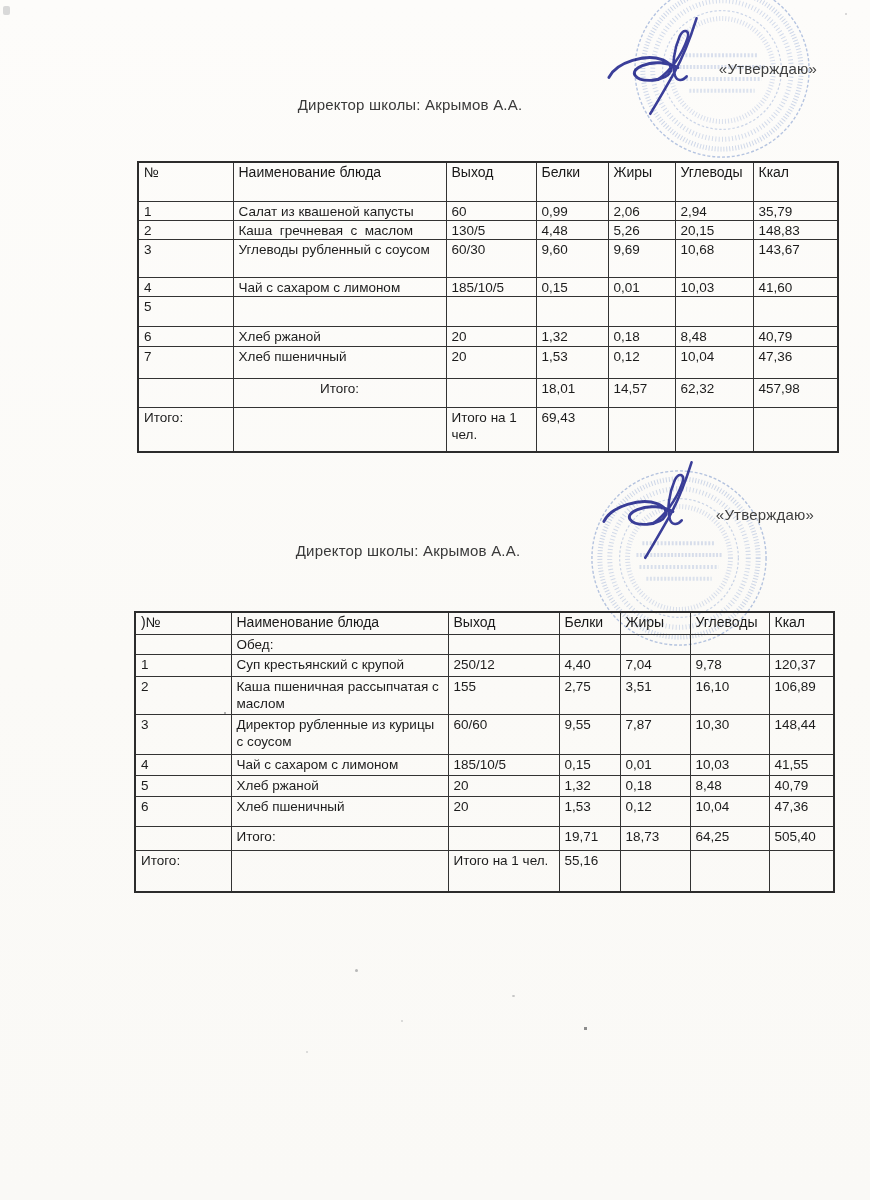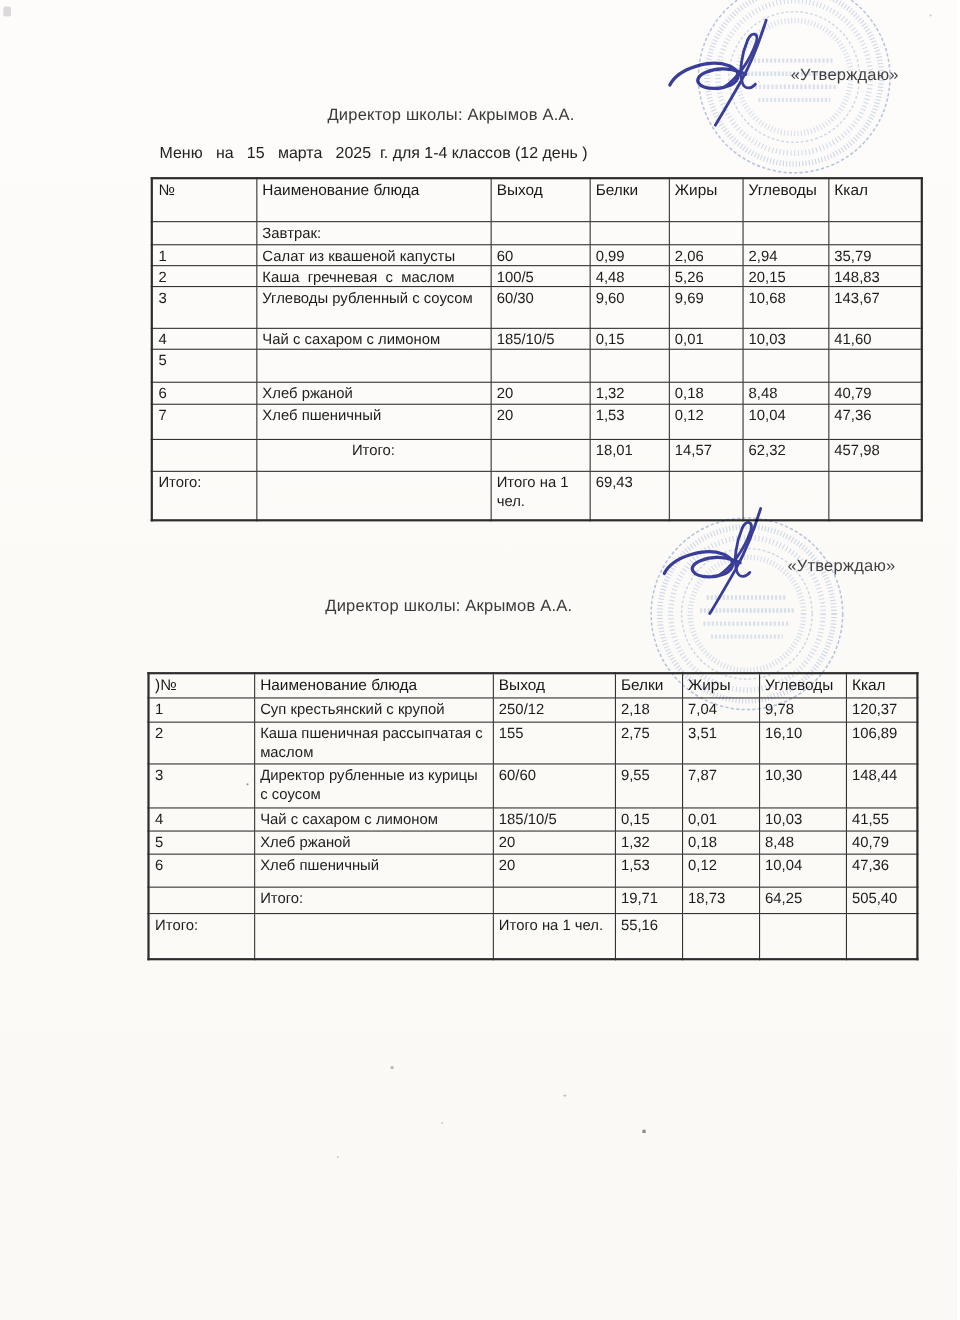--- a/index.html
+++ b/index.html
@@ -97,21 +97,20 @@
     <g fill="none" stroke="#3b3f9d" stroke-linecap="round">
       <path d="M6,62 C14,46 44,38 60,44 C76,50 70,63 50,65 C32,66 25,56 40,50 C52,45 66,47 76,52" stroke-width="3"></path>
       <path d="M95,2 C90,18 82,40 72,58 C64,72 56,86 48,99" stroke-width="2.6"></path>
       <path d="M56,64 C68,56 80,40 86,22 C88,14 82,12 78,20 C72,34 70,50 73,60 C75,66 81,66 85,61" stroke-width="2.6"></path>
     </g>
   </svg>
 
   <div class="approve-quote" style="top:60px; width:817px;">«Утверждаю»</div>
   <div class="director-line" style="top:96px; width:820px;">Директор школы: Акрымов А.А.</div>
 
-  <div class="menu-title" style="left:145px; top:132px;">Меню   на   15   марта   2025  г. для 1-4 классов (12 день )</div>
 
   <table class="menu-table" style="left:137px; top:161px; width:700px;">
     <colgroup>
       <col style="width:95px">
         <col style="width:213px">
         <col style="width:90px">
       <col style="width:72px">
         <col style="width:67px">
         <col style="width:78px">
         <col style="width:85px">
@@ -119,42 +118,33 @@
     <tbody>
         <tr class="hdr" style="height:39px">
       <td>№</td>
       <td>Наименование блюда</td>
       <td>Выход</td>
       <td>Белки</td>
       <td>Жиры</td>
       <td>Углеводы</td>
       <td>Ккал</td>
     </tr>
-    <tr style="height:21px">
-      <td></td>
-      <td>Завтрак:</td>
-      <td></td>
-          <td></td>
-      <td></td>
-          <td></td>
-          <td></td>
-    </tr>
     <tr style="height:18px">
       <td>1</td>
       <td>Салат из квашеной капусты</td>
       <td>60</td>
       <td>0,99</td>
       <td>2,06</td>
       <td>2,94</td>
       <td>35,79</td>
     </tr>
     <tr style="height:18px">
       <td>2</td>
       <td>Каша  гречневая  с  маслом</td>
-      <td>100/5</td>
+      <td>130/5</td>
       <td>4,48</td>
       <td>5,26</td>
       <td>20,15</td>
       <td>148,83</td>
     </tr>
     <tr style="height:38px">
       <td>3</td>
       <td>Углеводы рубленный с соусом</td>
       <td>60/30</td>
       <td>9,60</td>
@@ -258,25 +248,34 @@
     <tbody>
         <tr class="hdr" style="height:22px">
       <td>)№</td>
       <td>Наименование блюда</td>
       <td>Выход</td>
       <td>Белки</td>
       <td>Жиры</td>
       <td>Углеводы</td>
       <td>Ккал</td>
     </tr>
+    <tr style="height:20px">
+      <td></td>
+      <td>Обед:</td>
+      <td></td>
+          <td></td>
+      <td></td>
+          <td></td>
+          <td></td>
+    </tr>
     <tr style="height:22px">
       <td>1</td>
       <td>Суп крестьянский с крупой</td>
       <td>250/12</td>
-      <td>2,18</td>
+      <td>4,40</td>
       <td>7,04</td>
       <td>9,78</td>
       <td>120,37</td>
     </tr>
     <tr style="height:38px">
       <td>2</td>
       <td>Каша пшеничная рассыпчатая с маслом</td>
       <td>155</td>
       <td>2,75</td>
       <td>3,51</td>

